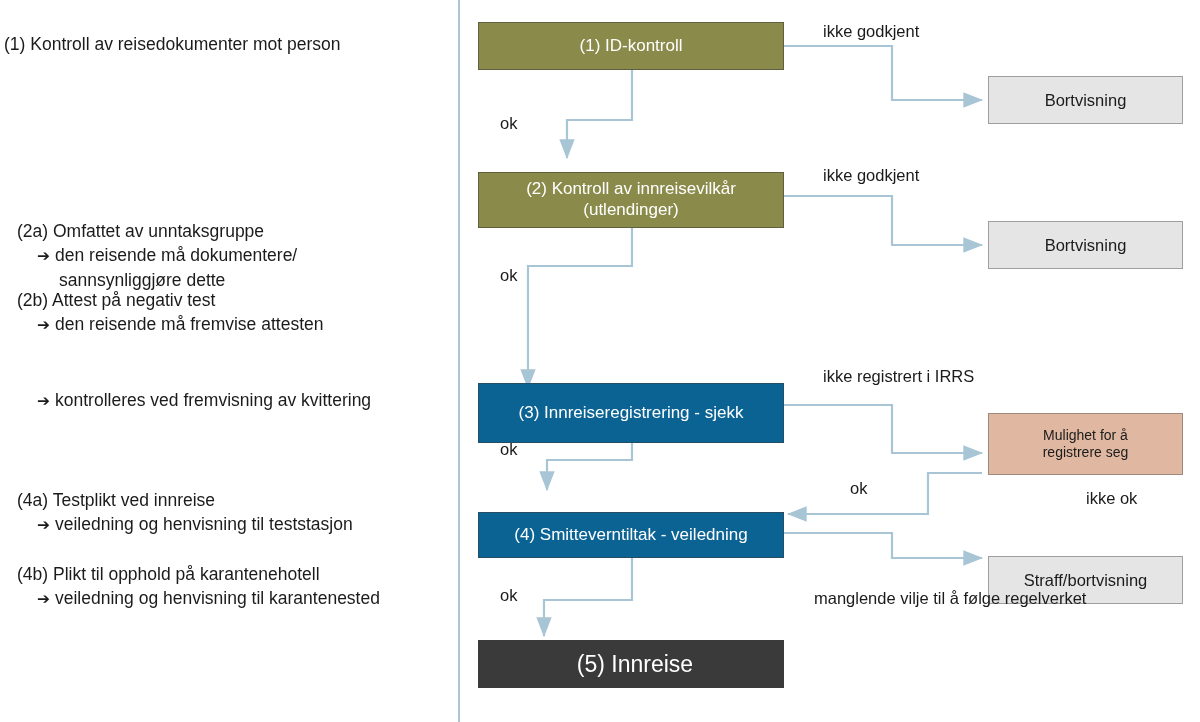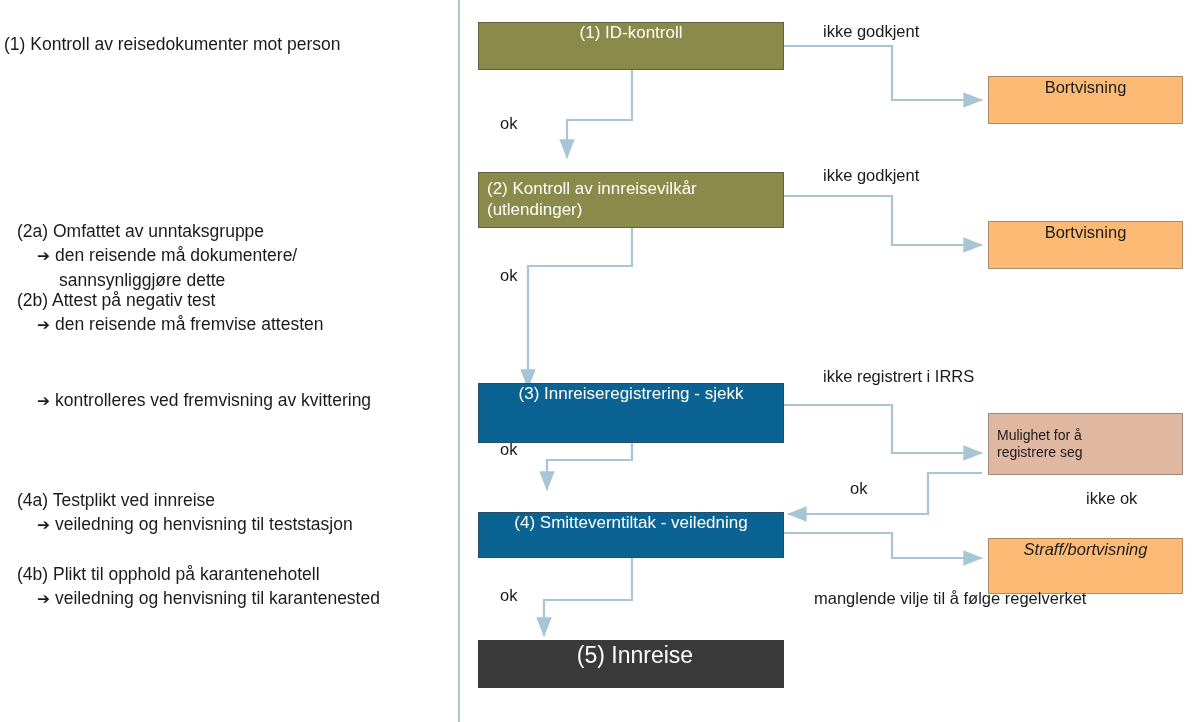--- a/index.html
+++ b/index.html
@@ -79,34 +79,34 @@
     position: absolute;
     left: 0;
     top: 0;
     width: 740px;
     height: 722px;
   }
   .node {
     position: absolute;
     box-sizing: border-box;
     display: flex;
-    align-items: flex-start;
+    align-items: center;
     justify-content: center;
     text-align: center;
     border: 1px solid rgba(60,60,60,0.55);
     line-height: 1.22;
   }
   .node-label {
     display: block;
     padding: 0 8px;
   }
   .n-olive   { background: #8a8b4a; color: #ffffff; font-size: 17px; }
   .n-blue    { background: #0b6394; color: #ffffff; font-size: 17px; }
   .n-dark    { background: #3a3a3a; color: #ffffff; font-size: 23px; padding-left: 8px; }
-  .n-steel   { background: #fdba74; color: #1b1b1b; font-size: 16.5px; border-color: rgba(90,90,90,0.5); }
+  .n-steel   { background: #e5e5e5; color: #1b1b1b; font-size: 16.5px; border-color: rgba(90,90,90,0.5); }
   .n-salmon  { background: #e0b8a2; color: #1b1b1b; font-size: 14px; border-color: rgba(90,90,90,0.5); }
 
   .edge-label {
     position: absolute;
     font-size: 16.5px;
     color: #1b1b1b;
     white-space: nowrap;
   }
 </style>
 </head>
@@ -207,21 +207,21 @@
 
     <div class="node n-steel" style="left:528px; top:221px; width:195px; height:48px;">
       <span class="node-label">Bortvisning</span>
     </div>
 
     <div class="node n-salmon" style="left:528px; top:413px; width:195px; height:62px; flex-direction:column;">
       <span class="node-label">Mulighet for å</span>
       <span class="node-label">registrere seg</span>
     </div>
 
-    <div class="node n-steel" style="left:528px; top:538px; width:195px; height:56px;font-style:italic;">
+    <div class="node n-steel" style="left:528px; top:556px; width:195px; height:48px;">
       <span class="node-label">Straff/bortvisning</span>
     </div>
 
     <div class="edge-label" style="left:40px; top:114px;">ok</div>
 
     <div class="edge-label" style="left:40px; top:266px;">ok</div>
 
     <div class="edge-label" style="left:40px; top:440px;">ok</div>
 
     <div class="edge-label" style="left:40px; top:586px;">ok</div>

